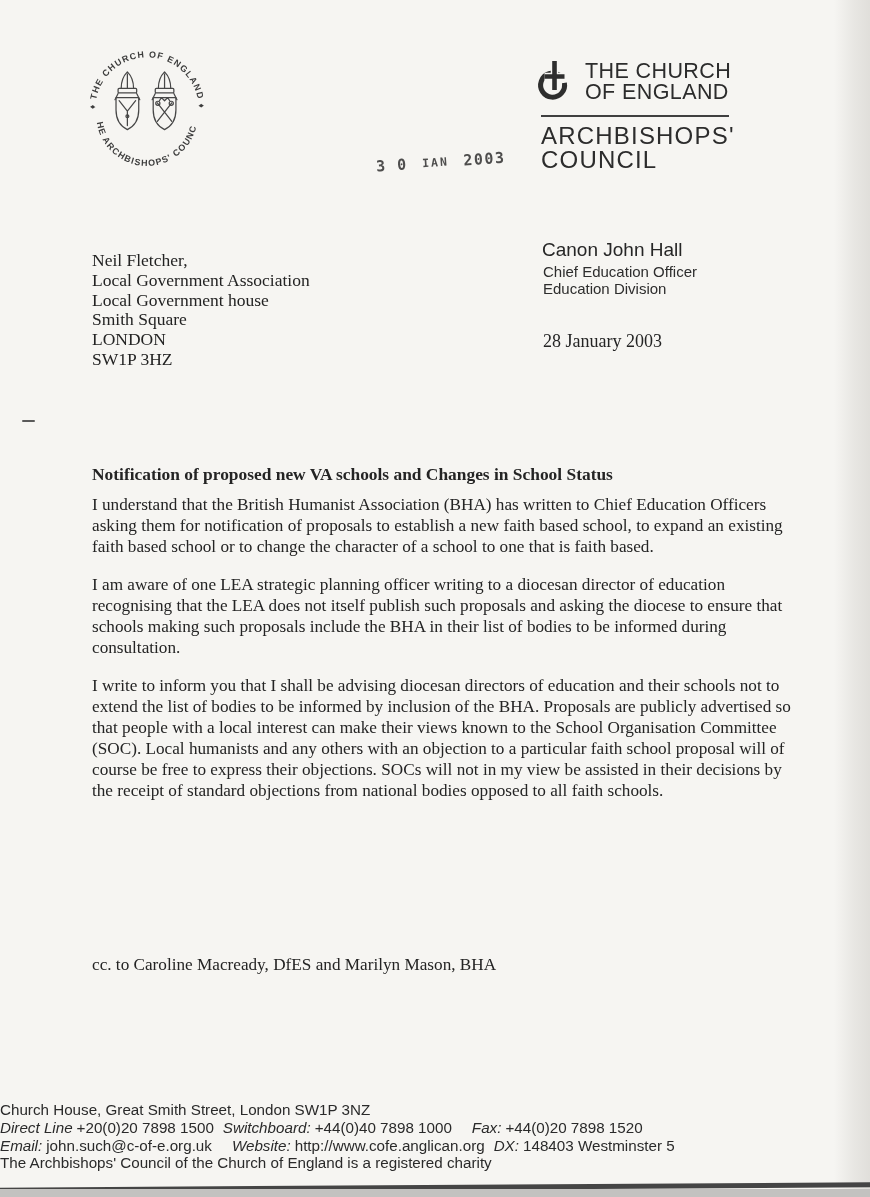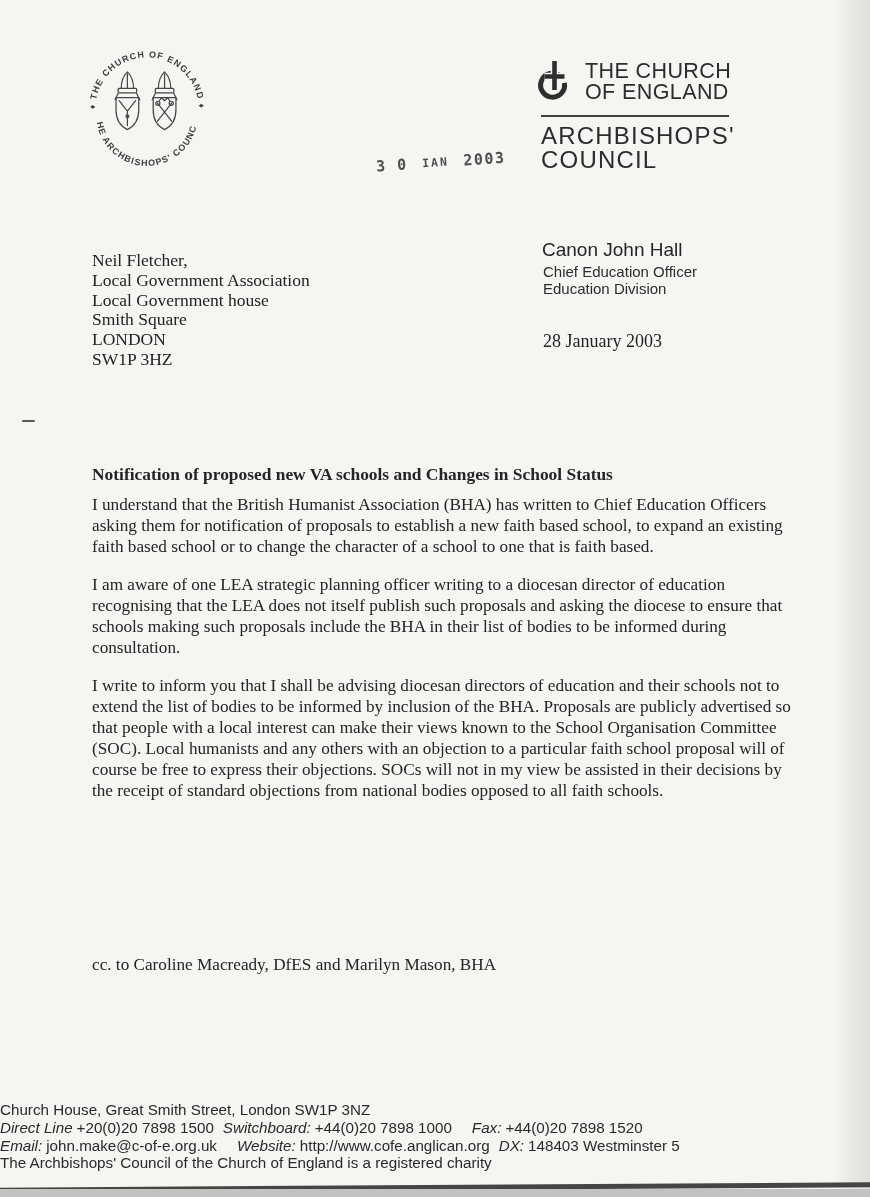--- a/index.html
+++ b/index.html
@@ -195,24 +195,24 @@
     <p>I understand that the British Humanist Association (BHA) has written to Chief Education Officers asking them for notification of proposals to establish a new faith based school, to expand an existing faith based school or to change the character of a school to one that is faith based.</p>
     <p>I am aware of one LEA strategic planning officer writing to a diocesan director of education recognising that the LEA does not itself publish such proposals and asking the diocese to ensure that schools making such proposals include the BHA in their list of bodies to be informed during consultation.</p>
     <p>I write to inform you that I shall be advising diocesan directors of education and their schools not to extend the list of bodies to be informed by inclusion of the BHA. Proposals are publicly advertised so that people with a local interest can make their views known to the School Organisation Committee (SOC). Local humanists and any others with an objection to a particular faith school proposal will of course be free to express their objections. SOCs will not in my view be assisted in their decisions by the receipt of standard objections from national bodies opposed to all faith schools.</p>
   </div>
 
   <div class="abs cc-line">cc. to Caroline Macready, DfES and Marilyn Mason, BHA</div>
 
   <div class="abs footer">
     <div>Church House, Great Smith Street, London SW1P 3NZ</div>
     <div>
-      <span class="lbl">Direct Line</span><span class="val">+20(0)20 7898 1500</span><span class="lbl seg">Switchboard:</span><span class="val">+44(0)20 7898 1000</span><span class="lbl seg-wide">Fax:</span><span class="val">+44(0)20 7898 1520</span>
+      <span class="lbl">Direct Line</span><span class="val">+20(0)20 7898 1500</span><span class="lbl seg">Switchboard:</span><span class="val">+44(0)40 7898 1000</span><span class="lbl seg-wide">Fax:</span><span class="val">+44(0)20 7898 1520</span>
     </div>
     <div>
-      <span class="lbl">Email:</span><span class="val">john.make@c-of-e.org.uk</span><span class="lbl seg-wide">Website:</span><span class="val">http://www.cofe.anglican.org</span><span class="lbl seg">DX:</span><span class="val">148403 Westminster 5</span>
+      <span class="lbl">Email:</span><span class="val">john.such@c-of-e.org.uk</span><span class="lbl seg-wide">Website:</span><span class="val">http://www.cofe.anglican.org</span><span class="lbl seg">DX:</span><span class="val">148403 Westminster 5</span>
     </div>
     <div>The Archbishops' Council of the Church of England is a registered charity</div>
   </div>
 
   <div class="abs edge-shade-right"></div>
   <div class="abs scan-bottom-line"></div>
   <div class="abs scan-bottom-strip"></div>
 
 </div>
 

